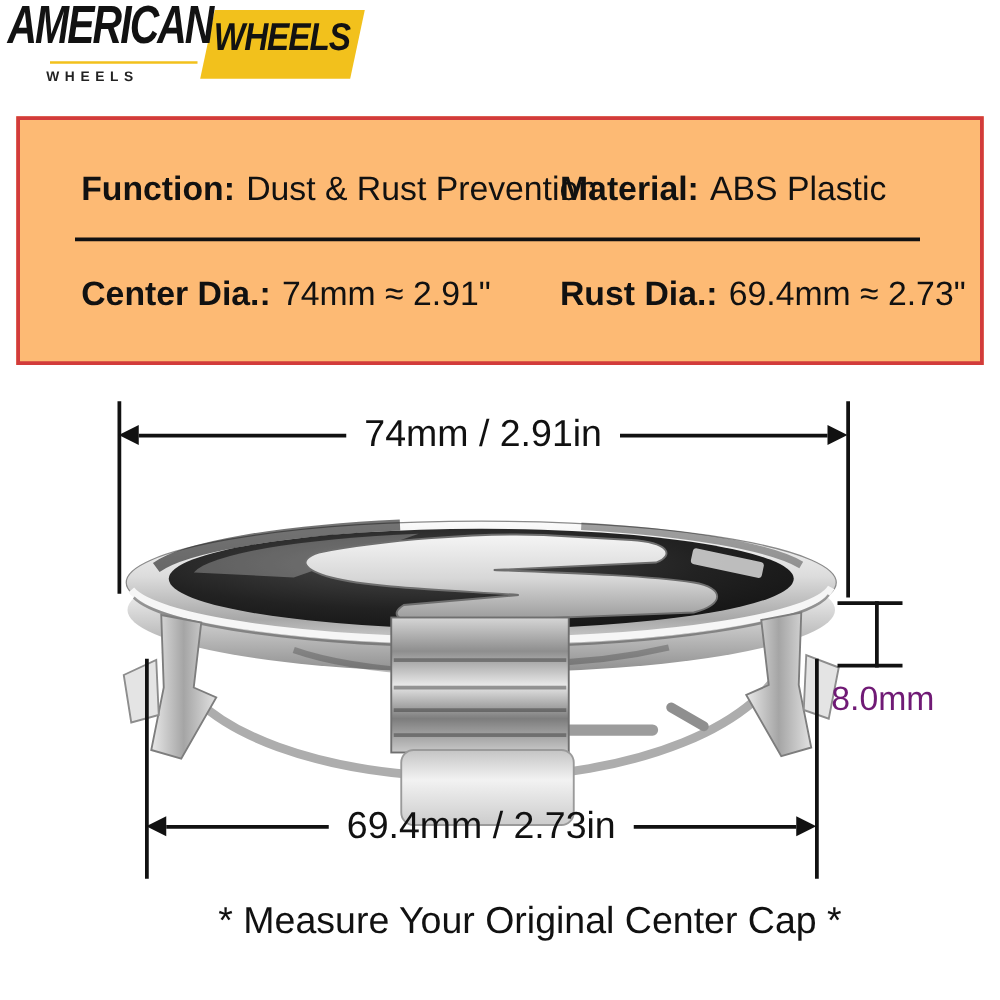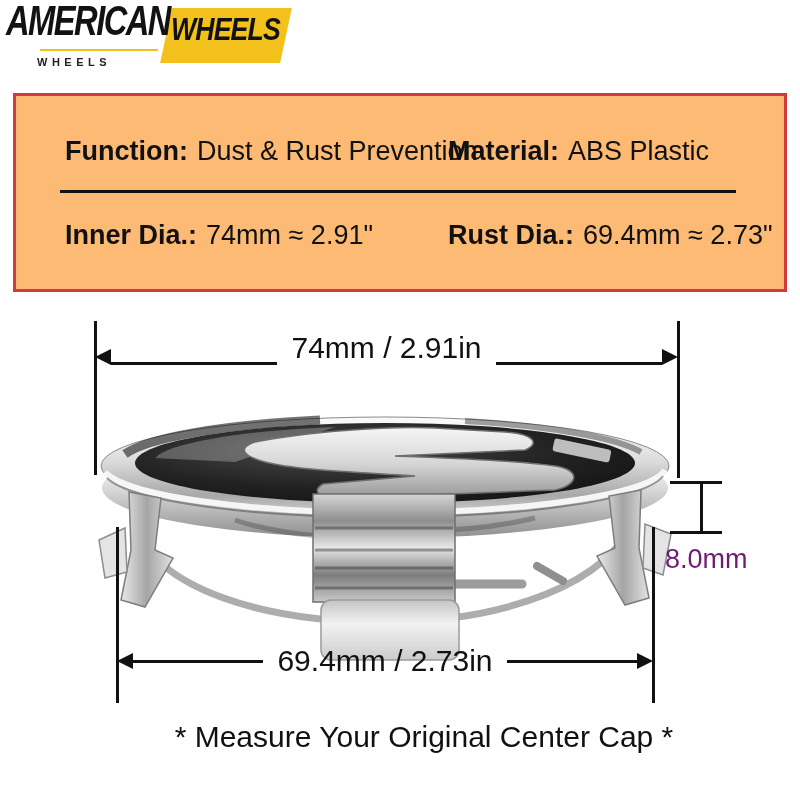--- a/index.html
+++ b/index.html
@@ -62,21 +62,21 @@
 
   <div class="spec-box">
     <div class="spec-cell cell-r1c1">
       <span class="lbl">Function:</span><span class="val">Dust &amp; Rust Prevention</span>
     </div>
     <div class="spec-cell cell-r1c2">
       <span class="lbl">Material:</span><span class="val">ABS Plastic</span>
     </div>
     <div class="spec-divider"></div>
     <div class="spec-cell cell-r2c1">
-      <span class="lbl">Inner Dia.:</span><span class="val">74mm ≈ 2.91"</span>
+      <span class="lbl">Center Dia.:</span><span class="val">74mm ≈ 2.91"</span>
     </div>
     <div class="spec-cell cell-r2c2">
       <span class="lbl">Rust Dia.:</span><span class="val">69.4mm ≈ 2.73"</span>
     </div>
   </div>
 
   <svg style="position:absolute;left:85px;top:400px;" width="600" height="280" viewBox="0 0 600 280">
     <defs>
       <linearGradient id="rimTop" x1="0" y1="0" x2="0" y2="1">
         <stop offset="0" stop-color="#fbfbfb"></stop>
@@ -150,21 +150,21 @@
     <line x1="368" y1="184" x2="437" y2="184" stroke="#9c9c9c" stroke-width="9" stroke-linecap="round"></line>
     <line x1="452" y1="166" x2="478" y2="181" stroke="#8f8f8f" stroke-width="8" stroke-linecap="round"></line>
 
     <rect x="228" y="94" width="142" height="108" fill="url(#texturedChrome)" stroke="#6f6f6f" stroke-width="1.5"></rect>
     <path d="M 230,128 h 138 M 230,150 h 138 M 230,168 h 138 M 230,188 h 138" stroke="rgba(50,50,50,.45)" stroke-width="3" fill="none"></path>
     <rect x="236" y="200" width="138" height="60" rx="10" fill="url(#smoothChrome)" stroke="#9a9a9a" stroke-width="1.5"></rect>
   </svg>
 
   <div class="vline" style="left:94px;top:321px;height:154px;"></div>
   <div class="vline" style="left:677px;top:321px;height:157px;"></div>
-  <div class="dim" style="left:95px;top:331px;width:583px;align-items:flex-end;">
+  <div class="dim" style="left:95px;top:331px;width:583px;">
     <div class="arr-l"></div>
     <div class="seg"></div>
     <div class="dim-text">74mm / 2.91in</div>
     <div class="seg"></div>
     <div class="arr-r"></div>
   </div>
 
   <div class="vline" style="left:116px;top:527px;height:176px;"></div>
   <div class="vline" style="left:652px;top:527px;height:176px;"></div>
   <div class="dim" style="left:117px;top:644px;width:536px;">

